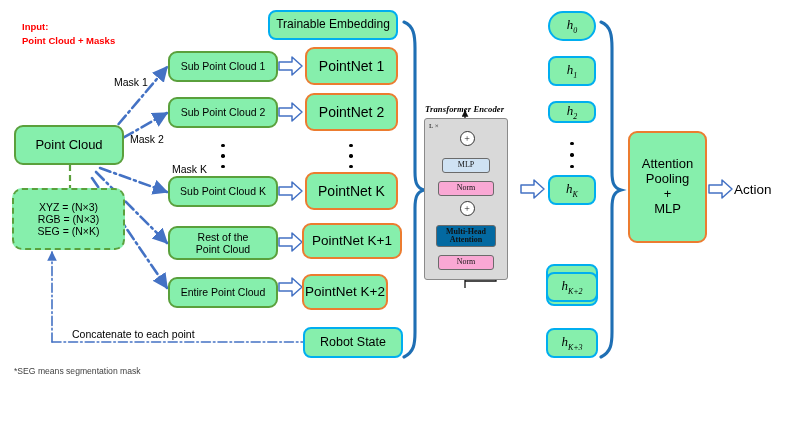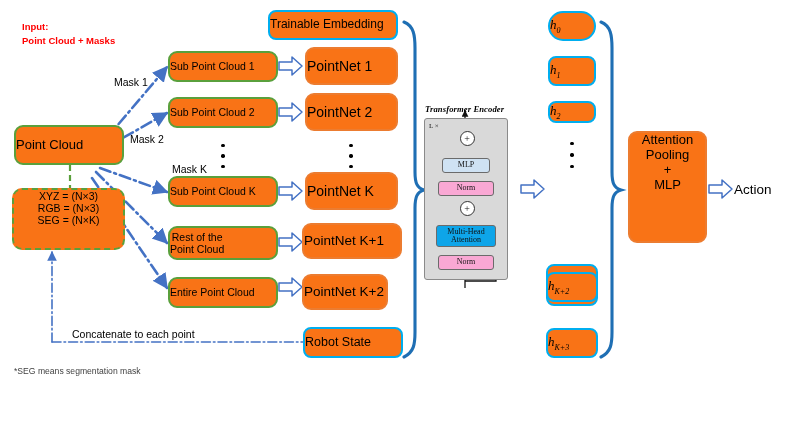--- a/index.html
+++ b/index.html
@@ -2,21 +2,21 @@
 <html><head>
 <meta charset="utf-8">
 <style>
   html,body{margin:0;padding:0;background:#ffffff;}
   body{width:789px;height:444px;position:relative;overflow:hidden;
        font-family:"Liberation Sans","DejaVu Sans",sans-serif;color:#000;}
   #canvas{position:absolute;left:0;top:0;width:789px;height:444px;}
   svg.layer{position:absolute;left:0;top:0;width:789px;height:444px;pointer-events:none;}
 
   .box{position:absolute;box-sizing:border-box;display:flex;align-items:center;
-       text-align:center;background:#f97316;line-height:1.15;}
+       justify-content:center;text-align:center;background:#86efac;line-height:1.15;}
   .green{border:2.2px solid #5aa03c;border-radius:9px;}
   .orange{border:2.2px solid #ec7c30;border-radius:9px;}
   .cyan{border:2.2px solid #00aeef;border-radius:8px;}
   .greendash{border:2.4px dashed #5aa03c;border-radius:10px;}
 
   .lbl{position:absolute;white-space:pre;}
   .title-red{color:#ff0000;font-size:9.5px;font-weight:bold;line-height:1.45;}
   .masklbl{font-size:10.5px;color:#000;}
   .note{font-size:8.6px;color:#3f3f3f;}
   .concat{font-size:10.5px;color:#000;}
@@ -32,21 +32,21 @@
 
   
   #tf{position:absolute;left:424px;top:118px;width:82px;height:160px;
       background:#d9d9d9;border:1px solid #8a8a8a;border-radius:3px;}
   .tfbox{position:absolute;box-sizing:border-box;display:flex;align-items:center;
          justify-content:center;text-align:center;border:1px solid #6b6b6b;
          border-radius:3px;font-family:"Liberation Serif","DejaVu Serif",serif;
          font-size:8px;color:#111;line-height:1.05;}
   .mlp{background:#cfe2f3;}
   .norm{background:#f9a8d4;}
-  .mha{background:#0ea5e9;}
+  .mha{background:#0369a1;font-weight:bold;}
   .lx{position:absolute;left:4px;top:3px;font-size:7px;
       font-family:"Liberation Serif","DejaVu Serif",serif;color:#111;}
   .plus{position:absolute;width:13px;height:13px;border-radius:50%;background:#fff;
         border:1px solid #333;display:flex;align-items:center;justify-content:center;
         font-size:10px;line-height:1;color:#111;font-family:"Liberation Serif",serif;}
 </style>
 </head>
 <body>
 
 <div id="canvas">
@@ -258,20 +258,25 @@
       <span>h</span><sub>2</sub>
     </span>
   </div>
 
   <div class="dots" style="left:570px;top:142px;width:4px;height:26px;">
     <i></i>
       <i></i>
       <i></i>
   </div>
 
+  <div class="box cyan htok" style="left:548px;top:175px;width:48px;height:30px;">
+    <span>
+      <span>h</span><sub>K</sub>
+    </span>
+  </div>
   <div class="box cyan htok" style="left:546px;top:224px;width:52px;height:42px;margin-top:40px;">
     <span>
       <span>h</span><sub>K+1</sub>
     </span>
   </div>
   <div class="box cyan htok" style="left:546px;top:272px;width:52px;height:30px;">
     <span>
       <span>h</span><sub>K+2</sub>
     </span>
   </div>

